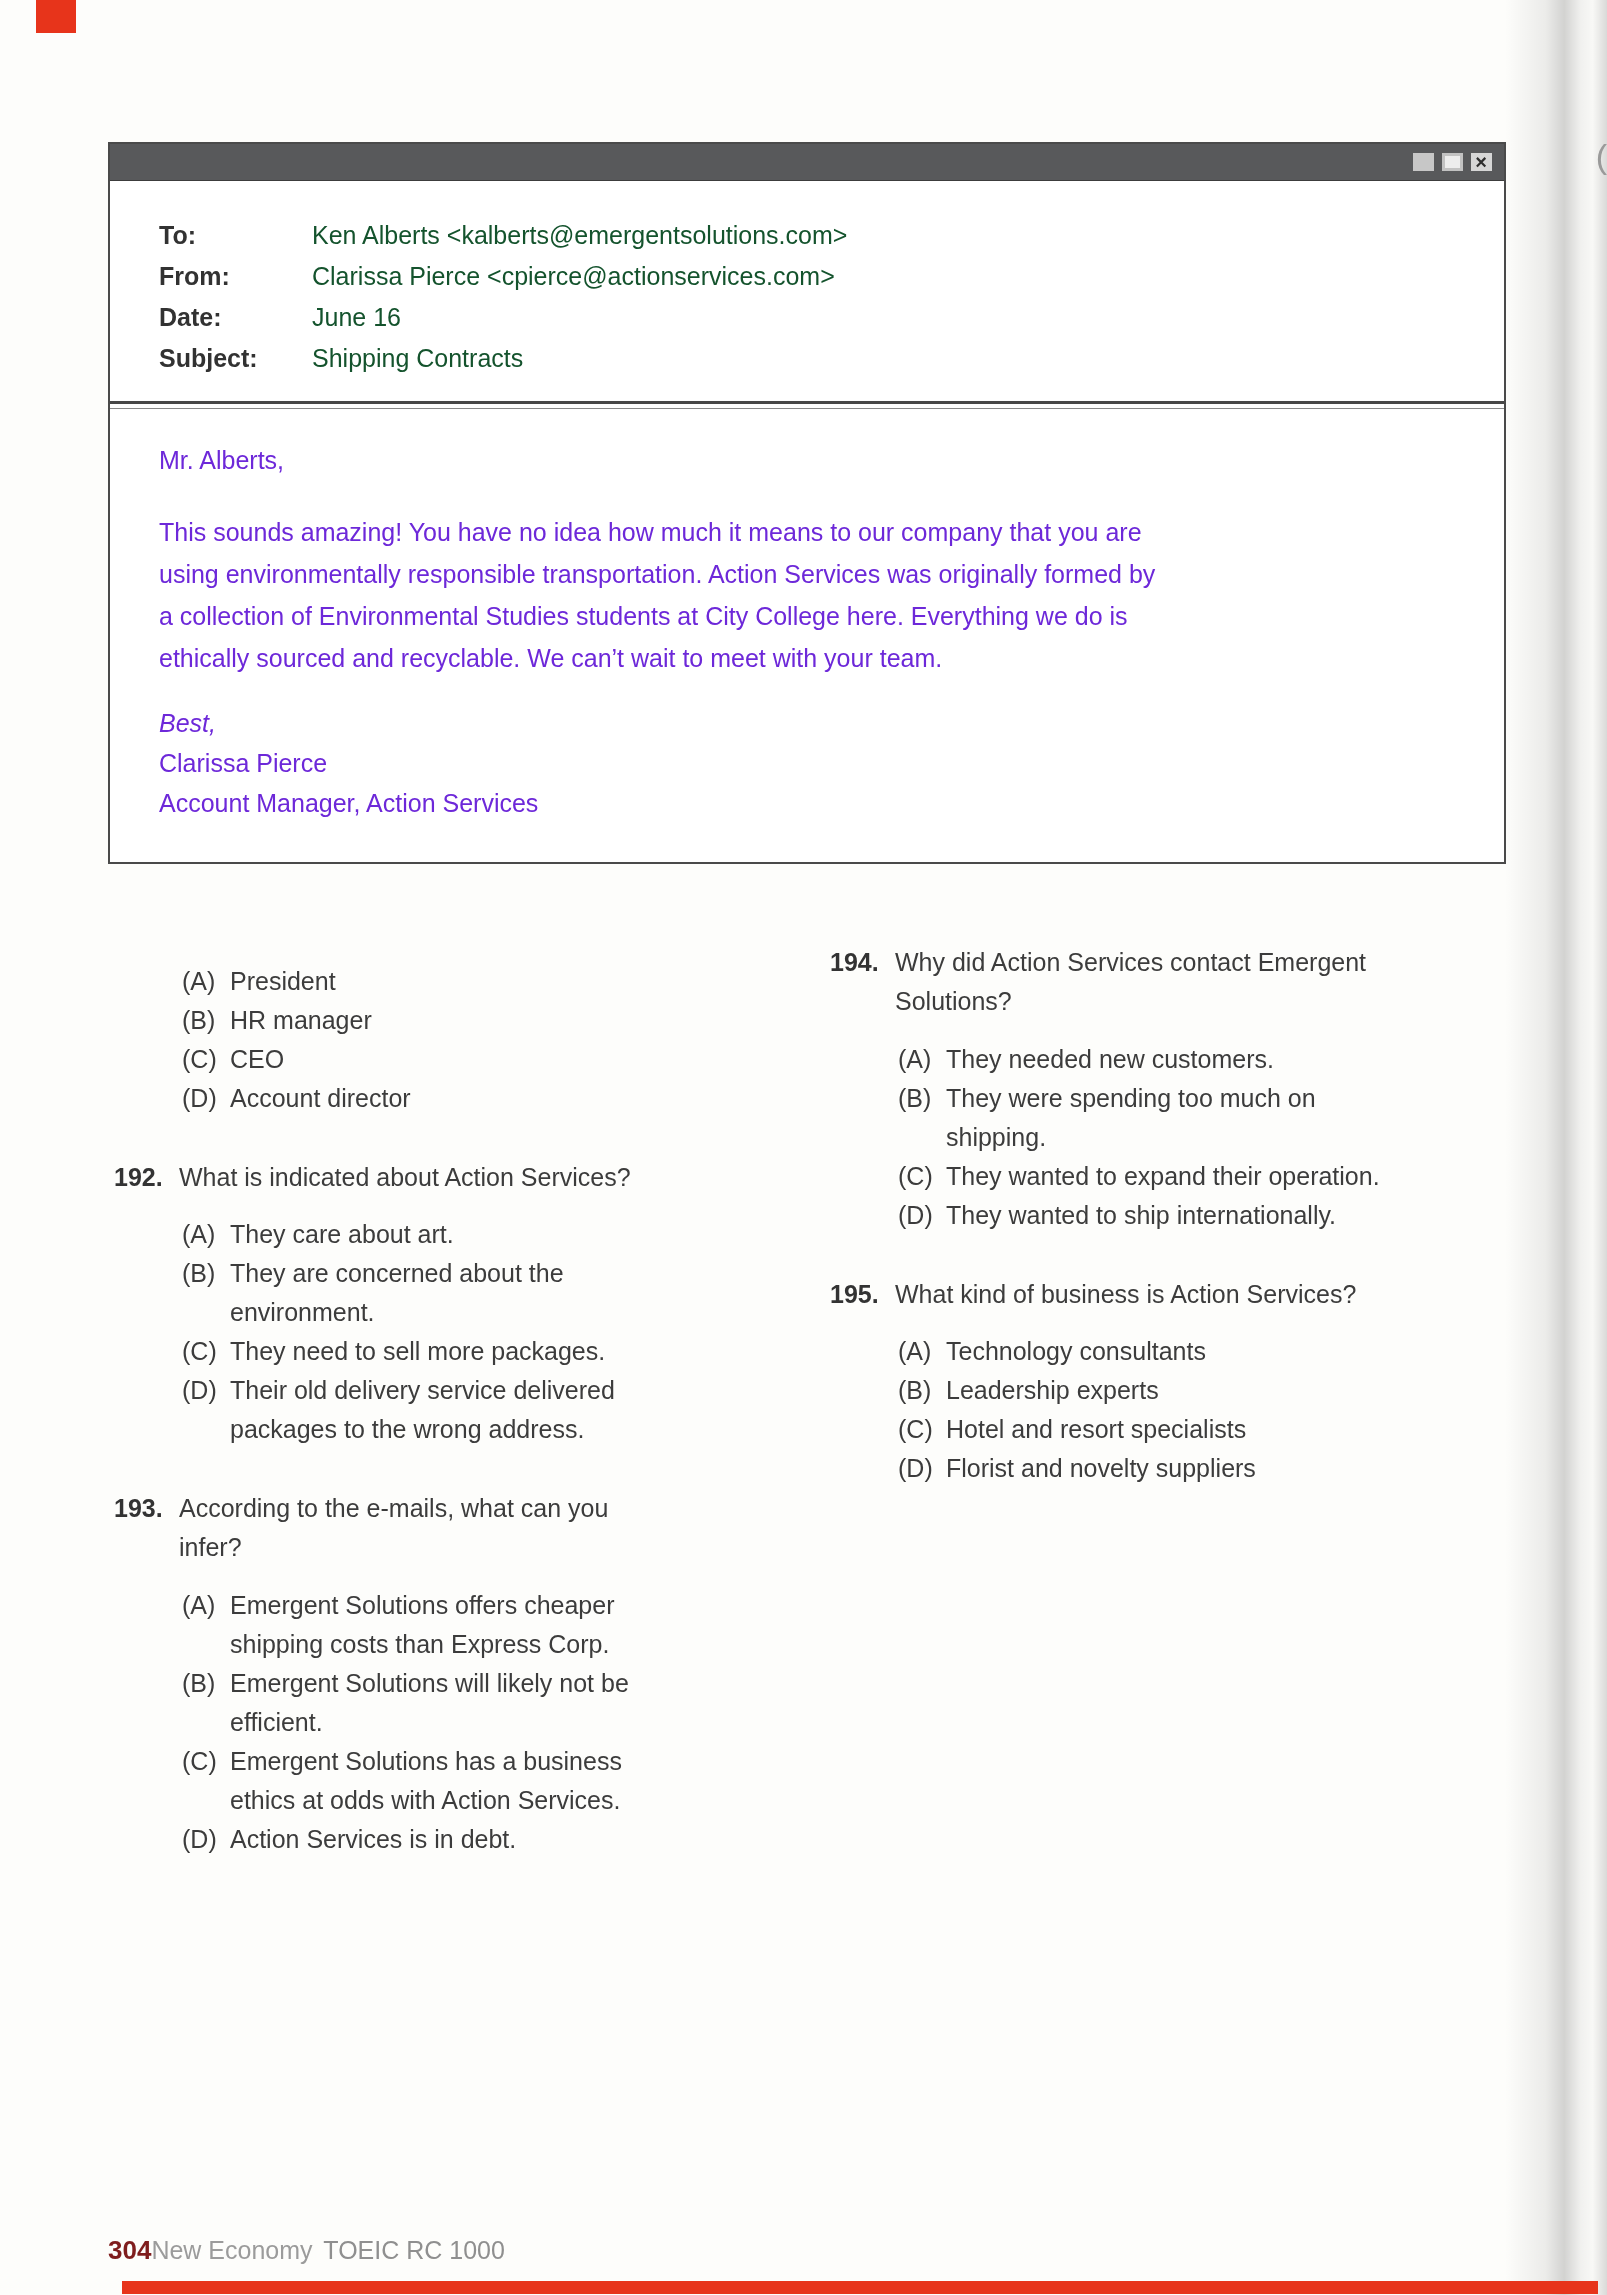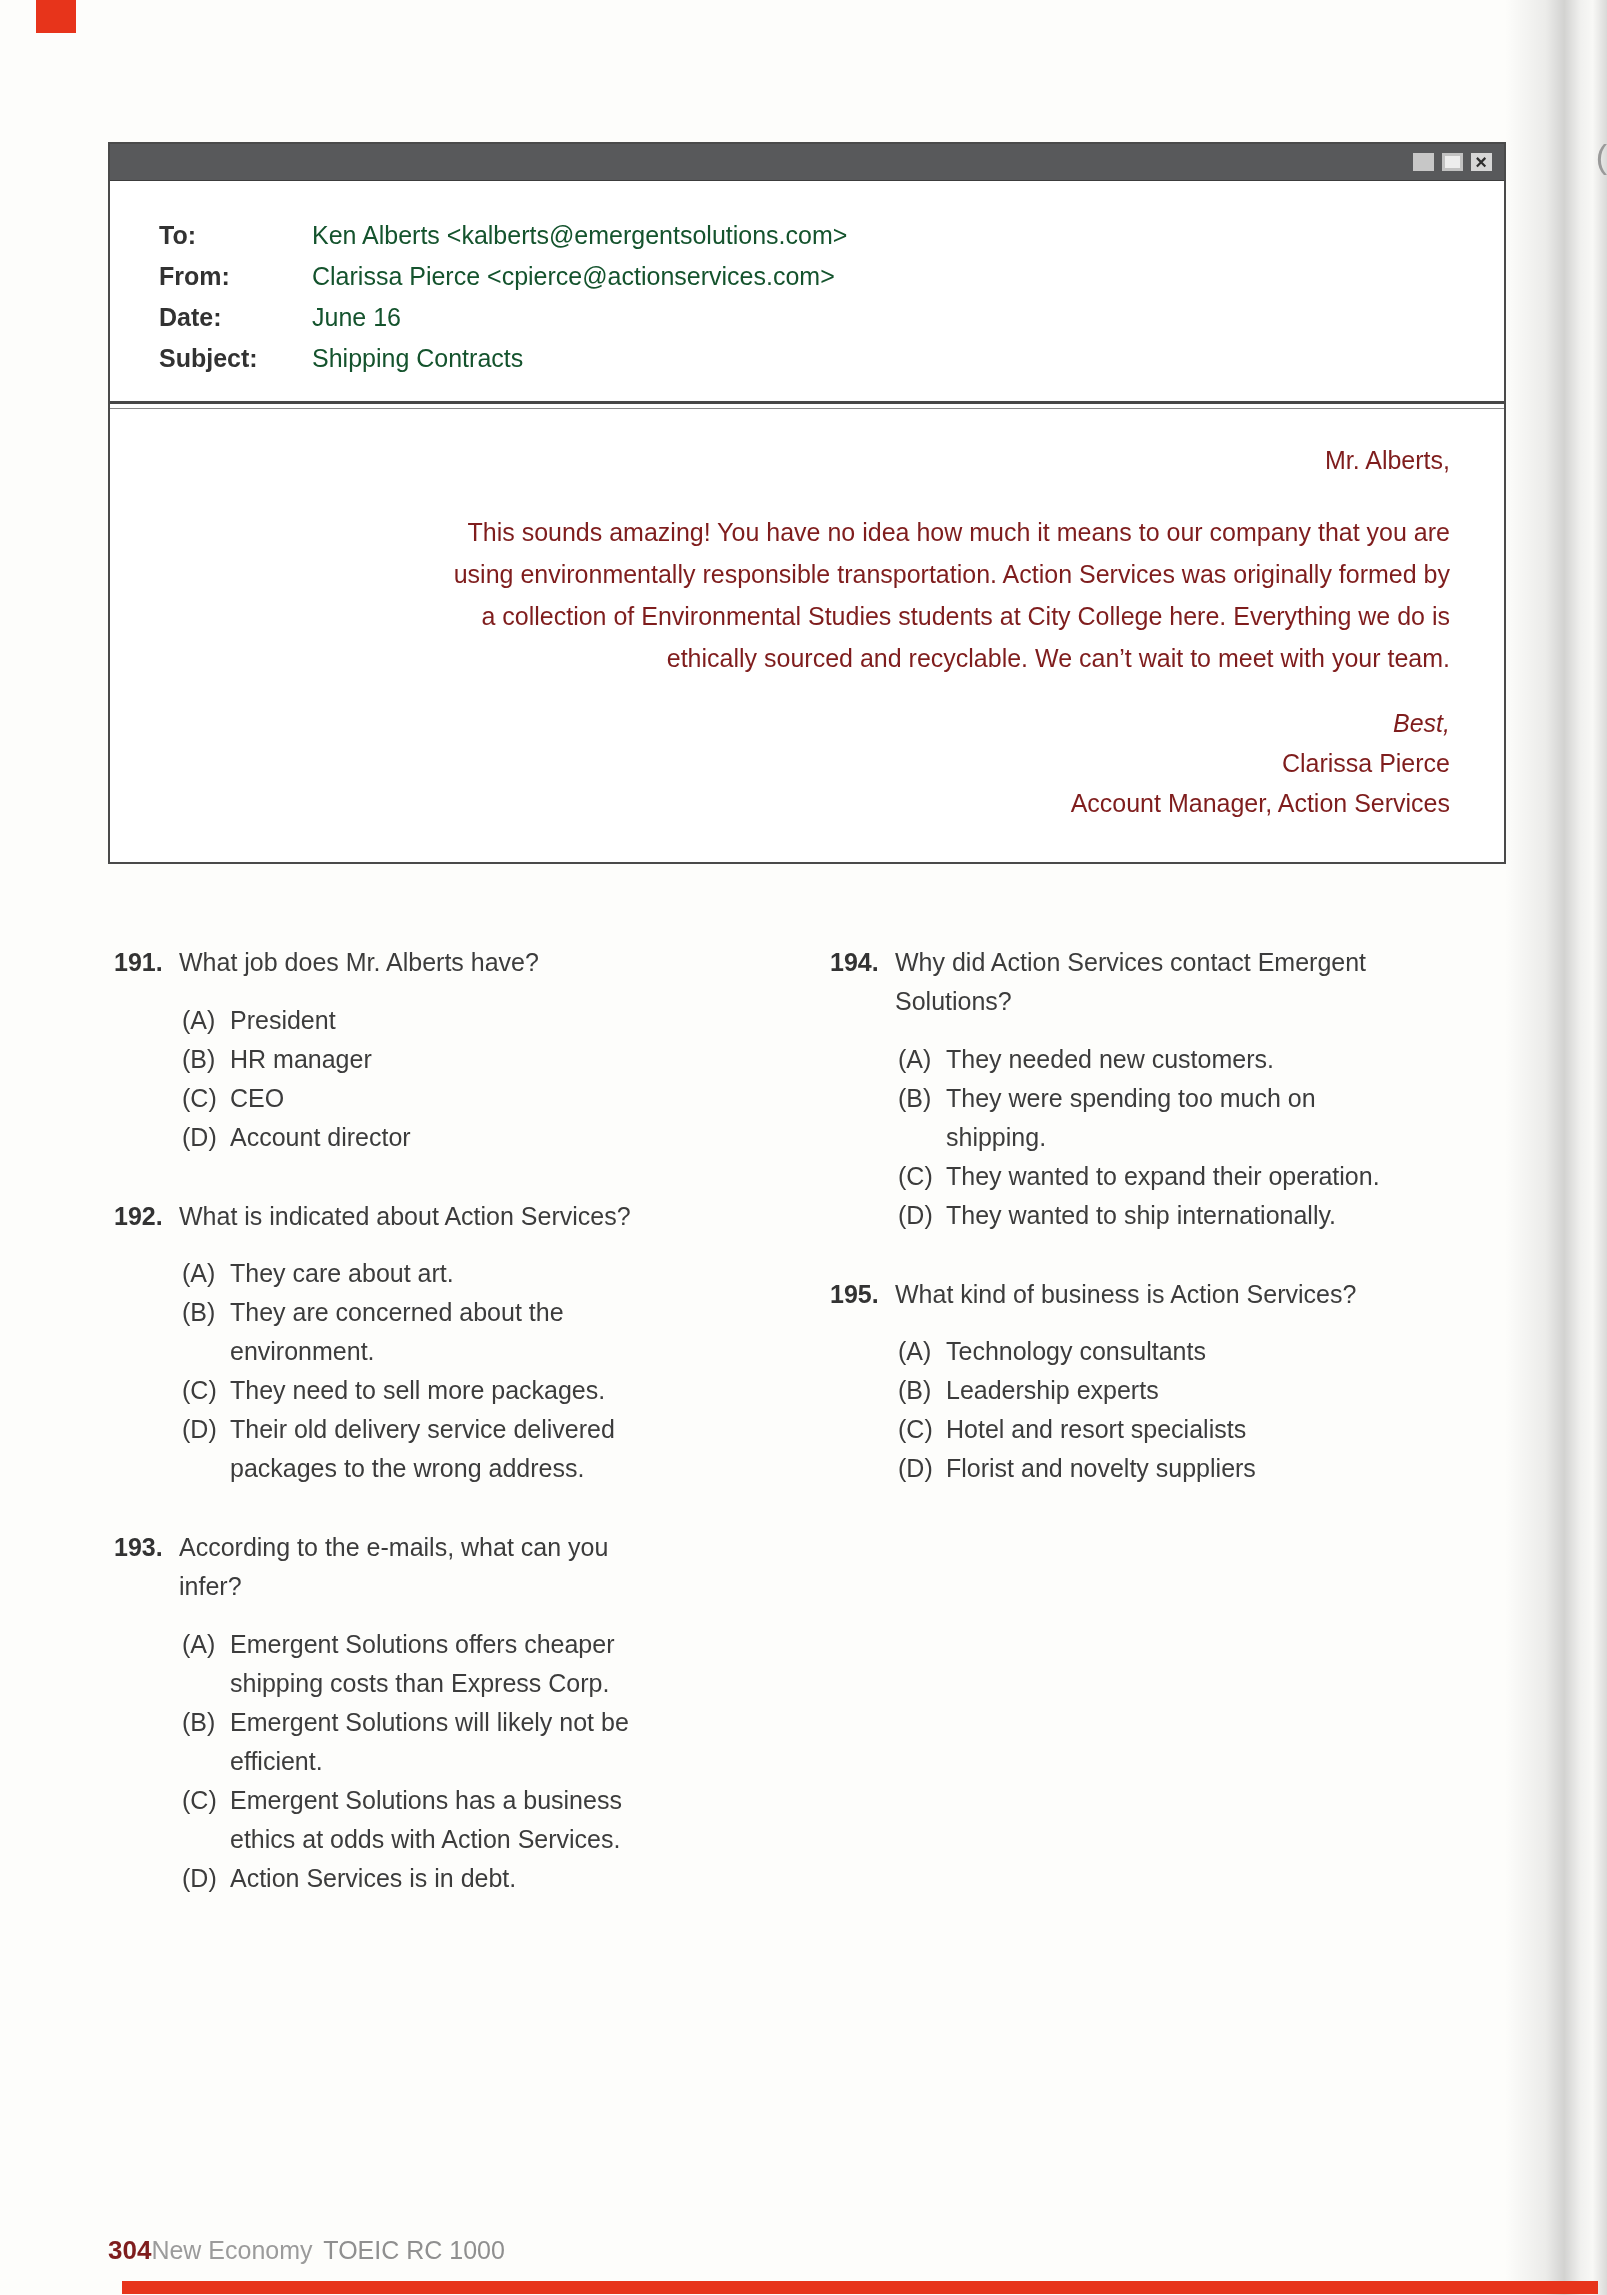--- a/index.html
+++ b/index.html
@@ -43,21 +43,21 @@
   .wc-max { background:#ededed; border:3.1px solid #c2c2c2; }
   .wc-close { background:#d6d6d6; color:#2e2e2e; font-size:20px; font-weight:bold; line-height:1; }
 
   .email-header { padding:34px 46px 21.6px 49px; font-size:25px; }
   .hrow { display:flex; line-height:41px;align-items:center; }
   .hlabel { flex:none; width:153px; font-weight:bold; color:#323232; }
   .hvalue { color:#14532d; }
 
   .separator { height:8.5px; border-top:3.1px solid #474747; border-bottom:1.5px solid #888; }
 
-  .email-body { padding:31px 54px 39px 49px; font-size:25px; color:#7f1d1d;text-align:right; }
+  .email-body { padding:31px 54px 39px 49px; font-size:25px; color:#6d28d9; }
   .salutation { line-height:40px; }
   .paragraph { margin-top:31px; line-height:42px; white-space:pre-line; }
   .closing { margin-top:24px; line-height:40px;font-style:italic; }
   .sig-line { line-height:40px; }
 
   
   .questions {
     position:absolute; left:114px; top:943px; width:1449px;
     display:flex; gap:66px;
     font-size:25px; color:#3c3c3c;
@@ -124,24 +124,20 @@
     <div class="sig-line">Clarissa Pierce</div>
     <div class="sig-line">Account Manager, Action Services</div>
   </div>
 </div>
 
 <div class="questions">
 
   <div class="qcol-left">
 
     <div class="question">
-      <div class="q-head">
-        <span class="q-num">191.</span>
-        <span class="q-text">What job does Mr. Alberts have?</span>
-      </div>
       <div class="choices">
         <div class="choice">
           <span class="c-label">(A)</span>
           <span class="c-text">President</span>
         </div>
         <div class="choice">
           <span class="c-label">(B)</span>
           <span class="c-text">HR manager</span>
         </div>
         <div class="choice">

